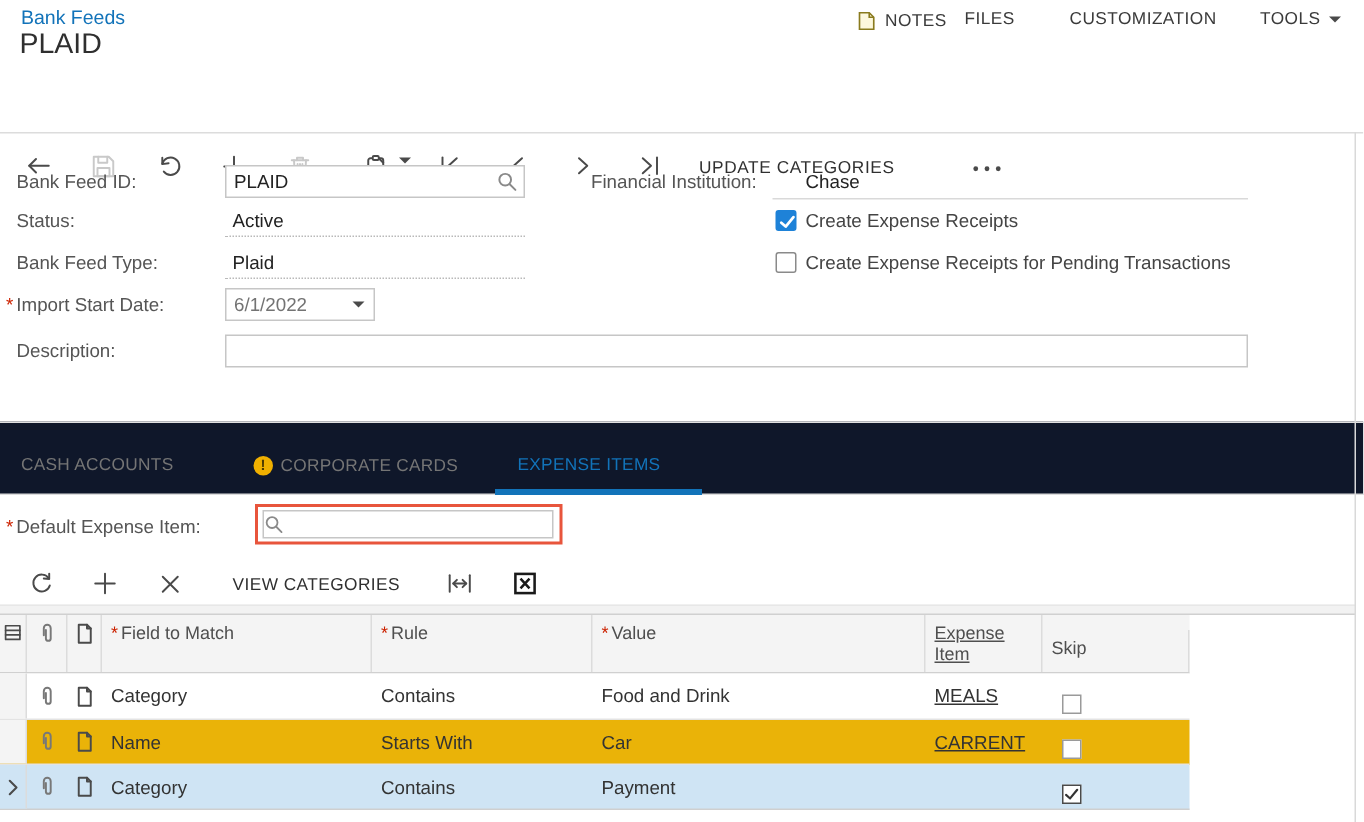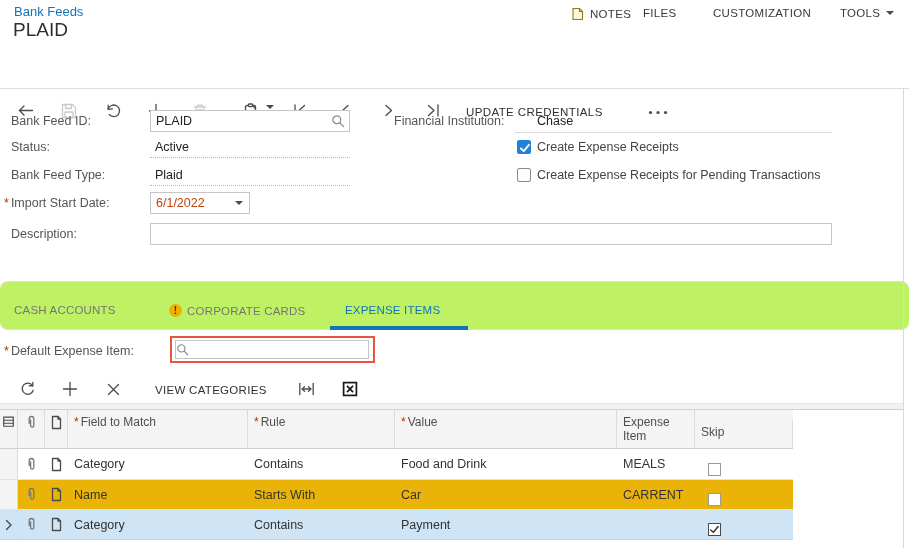--- a/index.html
+++ b/index.html
@@ -22,32 +22,32 @@
   .tb-label{position:absolute;top:58px;font-size:11.5px;letter-spacing:.4px;color:#303030;cursor:pointer;}
 
   
   .flabel{left:4px;width:142px;height:22px;line-height:22px;font-size:12.5px;color:#555;white-space:nowrap;}
   .flabel .pad{padding-left:7px;}
   .req{color:#cc2200;margin-right:2px;}
   .lookup{left:150px;width:200px;height:22px;border:1px solid #c6c6c6;background:#fff;display:flex;align-items:center;box-sizing:border-box;}
   .lookup input{border:0;outline:0;flex:1;min-width:0;height:18px;font:12.5px "Liberation Sans",sans-serif;color:#222;padding:0 2px 0 5px;background:transparent;}
   .ro-field{left:150px;width:200px;height:22px;line-height:22px;border-bottom:1px dotted #b9b9b9;padding-left:5px;box-sizing:border-box;font-size:12.5px;color:#222;}
   .combo{left:150px;width:100px;height:22px;border:1px solid #c6c6c6;background:#fff;display:flex;align-items:center;box-sizing:border-box;cursor:pointer;}
-  .combo .val{flex:1;font-size:12.5px;color:#c2410c;padding-left:5px;}
+  .combo .val{flex:1;font-size:12.5px;color:#737373;padding-left:5px;}
   .combo .caret{margin-right:6px;}
   .wide-input{left:150px;width:682px;height:22px;border:1px solid #c6c6c6;box-sizing:border-box;}
   .wide-input input{width:100%;height:100%;border:0;outline:0;font:12.5px "Liberation Sans",sans-serif;padding:0 5px;box-sizing:border-box;background:transparent;color:#222;}
   .underline-ro{border-bottom:1px solid #d9d9d9;}
   .cbrow{left:517px;display:flex;align-items:flex-start;gap:6px;}
   .cb{width:14px;height:14px;box-sizing:border-box;border:1px solid #8a8a8a;background:#fff;border-radius:2px;cursor:pointer;flex:0 0 auto;}
   .cb.checked{background:#1e82d8;border-color:#1e82d8;}
   .cb-label{font-size:12.5px;color:#444;line-height:15px;}
 
   
-  .tabbar{left:0;top:281px;width:909px;height:49px;border-top:1px solid #e0e0e0;border-bottom:1px solid #dcdcdc;box-sizing:border-box;background:#bef264;border-radius:8px;}
+  .tabbar{left:0;top:281px;width:909px;height:49px;border-top:1px solid #e0e0e0;border-bottom:1px solid #dcdcdc;box-sizing:border-box;background:#0f172a;}
   .tab{position:absolute;top:22px;font-size:11.5px;letter-spacing:.2px;color:#757575;cursor:pointer;display:flex;align-items:center;gap:5px;}
   .tab.active{color:#1273b9;}
   .tab-underline{position:absolute;left:330px;top:44px;width:138px;height:4px;background:#1273b9;}
   .warn{width:13px;height:13px;border-radius:50%;background:#f0b000;color:#4d3a00;font-size:10px;font-weight:bold;text-align:center;line-height:13px;}
 
   
   .annotation{left:170px;top:336px;width:205px;height:27px;border:2px solid #e8553c;box-sizing:border-box;}
   .dei-field{left:175px;top:340px;width:194px;height:19px;border:1px solid #c6c6c6;background:#fff;display:flex;align-items:center;box-sizing:border-box;}
   .dei-field input{border:0;outline:0;flex:1;min-width:0;font:12.5px "Liberation Sans",sans-serif;color:#222;padding:0 0 0 4px;background:transparent;}
 
@@ -63,21 +63,21 @@
   .grow{left:0;display:flex;width:793px;height:31px;box-sizing:border-box;border-bottom:1px solid #e3e3e3;background:#fff;}
   .grow .c{box-sizing:border-box;display:flex;align-items:center;font-size:12.5px;color:#333;}
   .grow .c.txt{padding-left:6px;}
   .grow .marker{background:#f4f4f4;border-right:1px solid #dcdcdc;justify-content:center;}
   .grow.alt{background:#eab308;}
   .grow.sel{background:#cfe4f4;}
   .grow.sel .marker{background:#cfe4f4;}
   .gcb{width:13px;height:13px;box-sizing:border-box;border:1px solid #9a9a9a;background:#fff;margin-left:13px;cursor:pointer;position:relative;}
   .gcb.checked{border-color:#4a4a4a;}
   .w0{width:18px;}.w1{width:27px;justify-content:center;}.w2{width:23px;justify-content:center;}
-  .w3{width:180px;}.w4{width:147px;}.w5{width:222px;}.w6{width:78px;}.w7{width:98px;margin-top:10px;}
+  .w3{width:180px;}.w4{width:147px;}.w5{width:222px;}.w6{width:78px;text-decoration:underline;}.w7{width:98px;margin-top:10px;}
   .page-right-border{left:903px;top:88px;width:1px;height:460px;background:#d9d9d9;}
 </style>
 </head>
 <body>
 
 <div class="screen">
 
   <div class="abs breadcrumb">Bank Feeds</div>
   <div class="abs page-title">PLAID</div>
 
@@ -160,21 +160,21 @@
       <svg width="12" height="15" viewBox="0 0 12 15" class="ico" stroke-width="1.6">
           <path d="M3 2.5 L8.5 7.5 L3 12.5"></path>
         </svg>
     </span>
     <span class="tbtn" style="left:426px;">
       <svg width="14" height="15" viewBox="0 0 14 15" class="ico" stroke-width="1.6">
           <path d="M2.5 2.5 L8 7.5 L2.5 12.5"></path>
           <path d="M12 2 V13"></path>
         </svg>
     </span>
-    <span class="tb-label" style="left:466px;">UPDATE CREDENTIALS</span>
+    <span class="tb-label" style="left:466px;">UPDATE CATEGORIES</span>
     <span class="tbtn" style="left:648px;top:62px;">
       <svg width="20" height="5" viewBox="0 0 20 5">
           <circle cx="2.5" cy="2.5" r="1.6" fill="#4a4a4a"></circle>
           <circle cx="10" cy="2.5" r="1.6" fill="#4a4a4a"></circle>
           <circle cx="17.5" cy="2.5" r="1.6" fill="#4a4a4a"></circle>
         </svg>
     </span>
   </div>
 
   <div class="abs flabel" style="top:110px;"><span class="pad">Bank Feed ID:</span></div>

